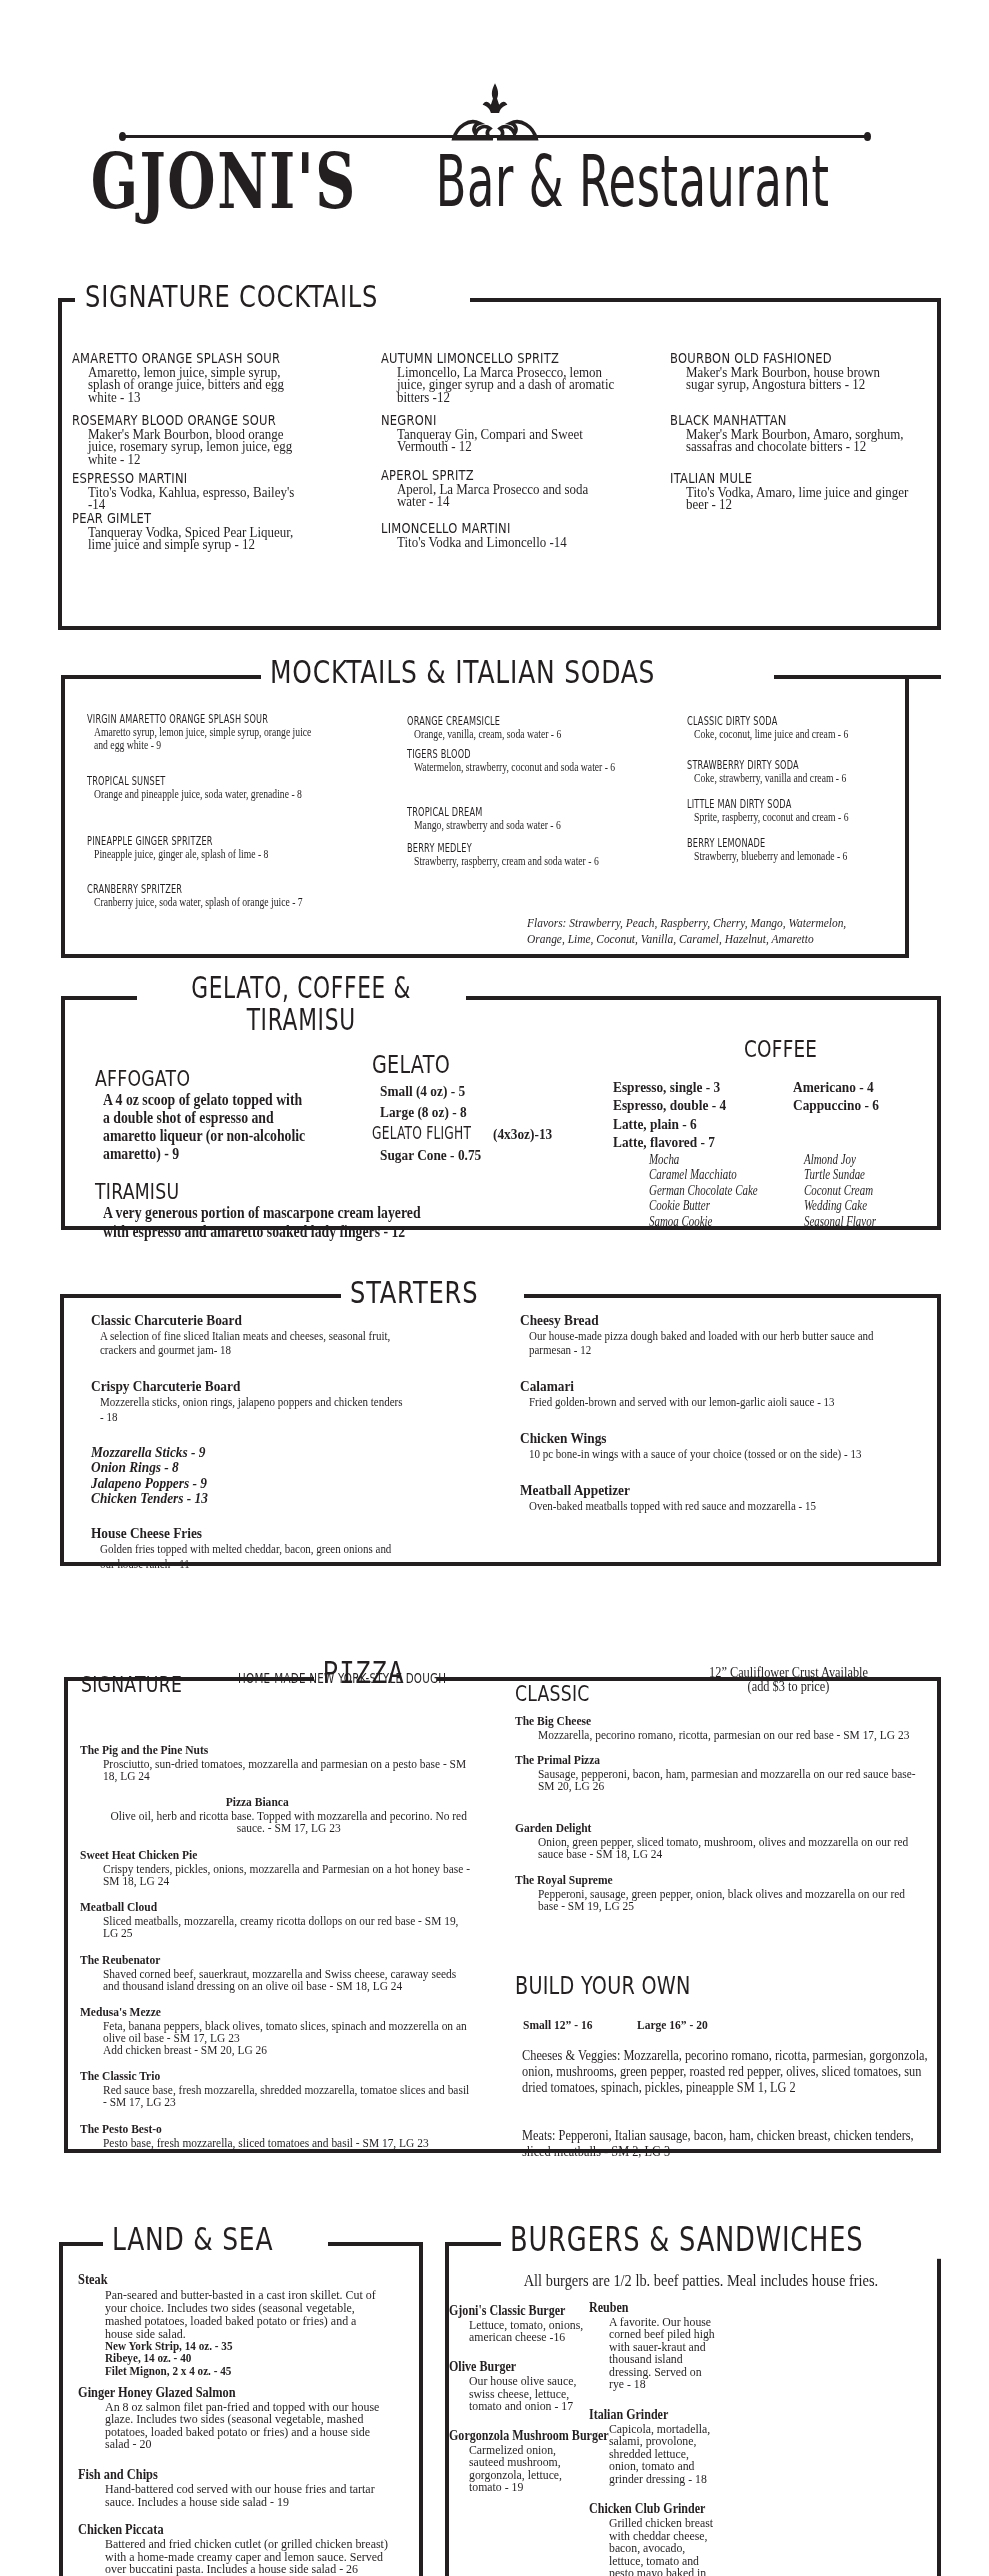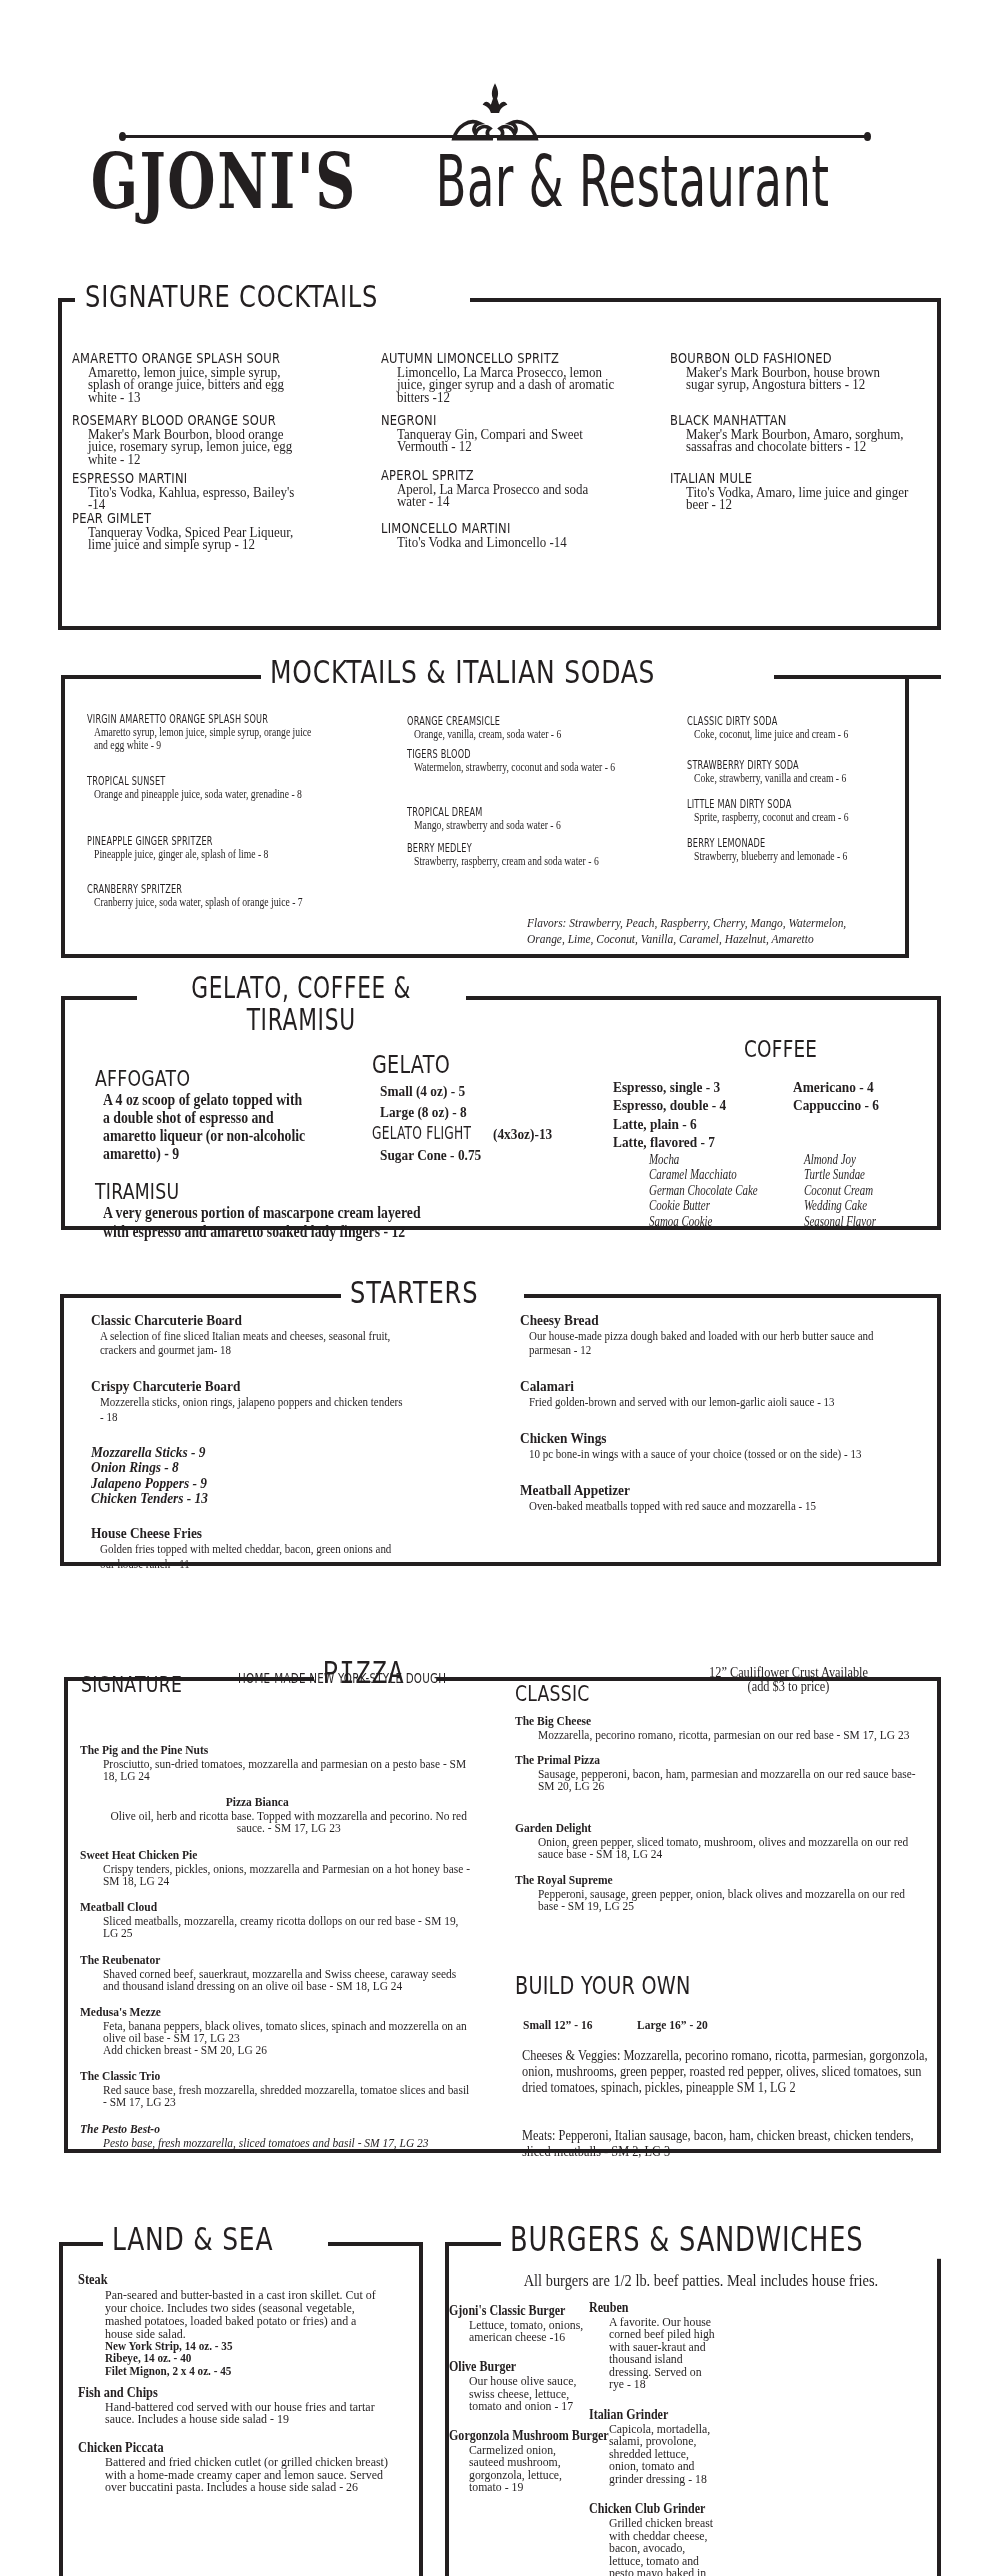--- a/index.html
+++ b/index.html
@@ -246,21 +246,21 @@
     </div>
     <div style="margin-bottom: 12.4px;">
       <div class="bold-name" style="font-size: 13.4px; display: block;">Medusa's Mezze</div>
       <div class="desc" style="font-size: 13px; line-height: 12px; margin-left: 23px; transform: scaleX(0.88); transform-origin: left center; width: 422px;">Feta, banana peppers, black olives, tomato slices, spinach and mozzerella on an olive oil base - SM 17, LG 23</div>
       <div class="desc" style="font-size: 13px; line-height: 12px; margin-left: 23px; transform: scaleX(0.88); transform-origin: left center;">Add chicken breast - SM 20, LG 26</div>
     </div>
     <div style="margin-bottom: 12.4px;">
       <div class="bold-name" style="font-size: 13.4px; display: block;">The Classic Trio</div>
       <div class="desc" style="font-size: 13px; line-height: 12px; margin-left: 23px; transform: scaleX(0.88); transform-origin: left center; width: 422px;">Red sauce base, fresh mozzarella, shredded mozzarella, tomatoe slices and basil - SM 17, LG 23</div>
     </div>
-    <div style="margin-bottom: 12.4px; font-style: italic;">
+    <div style="margin-bottom: 12.4px;">
       <div class="bold-name" style="font-size: 13.4px; display: block;">The Pesto Best-o</div>
       <div class="desc" style="font-size: 13px; line-height: 12px; margin-left: 23px; transform: scaleX(0.88); transform-origin: left center; width: 422px;">Pesto base, fresh mozzarella, sliced tomatoes and basil - SM 17, LG 23</div>
     </div>
   </div>
 
 <div class="abs desc" style="left:634px; top:1666px; width:309px; text-align:center; font-size:14px; line-height:14.4px;">
   <span style="display:block; transform:scaleX(0.88);">12” Cauliflower Crust Available</span>
   <span style="display:block; transform:scaleX(0.88);">(add $3 to price)</span>
 </div>
 <div class="abs deco-name" style="left:515px; top:1681px; font-size:21.6px;">Classic</div>
@@ -302,20 +302,24 @@
 <div class="abs" style="left:78px; top:2271px; width:330px;">
   <div class="bold-name" style="font-size:14.4px;">Steak</div>
   <div class="desc" style="margin-left:27px; font-size:13px; line-height:13px; transform:scaleX(0.92); transform-origin:left; width:304px;">Pan-seared and butter-basted in a cast iron skillet. Cut of your choice. Includes two sides (seasonal vegetable, mashed potatoes, loaded baked potato or fries) and a house side salad.</div>
   <div id="steak-cuts" style="margin-left:27px;">
       <div class="bold-name" style="font-size: 13px; display: block; line-height: 12.4px;">New York Strip, 14 oz. - 35</div>
       <div class="bold-name" style="font-size: 13px; display: block; line-height: 12.4px;">Ribeye, 14 oz. - 40</div>
       <div class="bold-name" style="font-size: 13px; display: block; line-height: 12.4px;">Filet Mignon, 2 x 4 oz. - 45</div>
     </div>
 </div>
 <div id="land-sea-list" class="abs" style="left:78px; top:2384px; width:330px;">
+    <div style="margin-bottom: 15.5px;">
+      <div class="bold-name" style="font-size: 14.4px; display: block;">Ginger Honey Glazed Salmon</div>
+      <div class="desc" style="font-size: 13px; line-height: 12.4px; margin-left: 27px; transform: scaleX(0.92); transform-origin: left center; width: 309px;">An 8 oz salmon filet pan-fried and topped with our house glaze. Includes two sides (seasonal vegetable, mashed potatoes, loaded baked potato or fries) and a house side salad - 20</div>
+    </div>
     <div style="margin-bottom: 13.4px;">
       <div class="bold-name" style="font-size: 14.4px; display: block;">Fish and Chips</div>
       <div class="desc" style="font-size: 13px; line-height: 12.4px; margin-left: 27px; transform: scaleX(0.92); transform-origin: left center; width: 309px;">Hand-battered cod served with our house fries and tartar sauce. Includes a house side salad - 19</div>
     </div>
     <div style="margin-bottom: 13.4px;">
       <div class="bold-name" style="font-size: 14.4px; display: block;">Chicken Piccata</div>
       <div class="desc" style="font-size: 13px; line-height: 12.4px; margin-left: 27px; transform: scaleX(0.92); transform-origin: left center; width: 309px;">Battered and fried chicken cutlet (or grilled chicken breast) with a home-made creamy caper and lemon sauce. Served over buccatini pasta. Includes a house side salad - 26</div>
     </div>
   </div>
 

